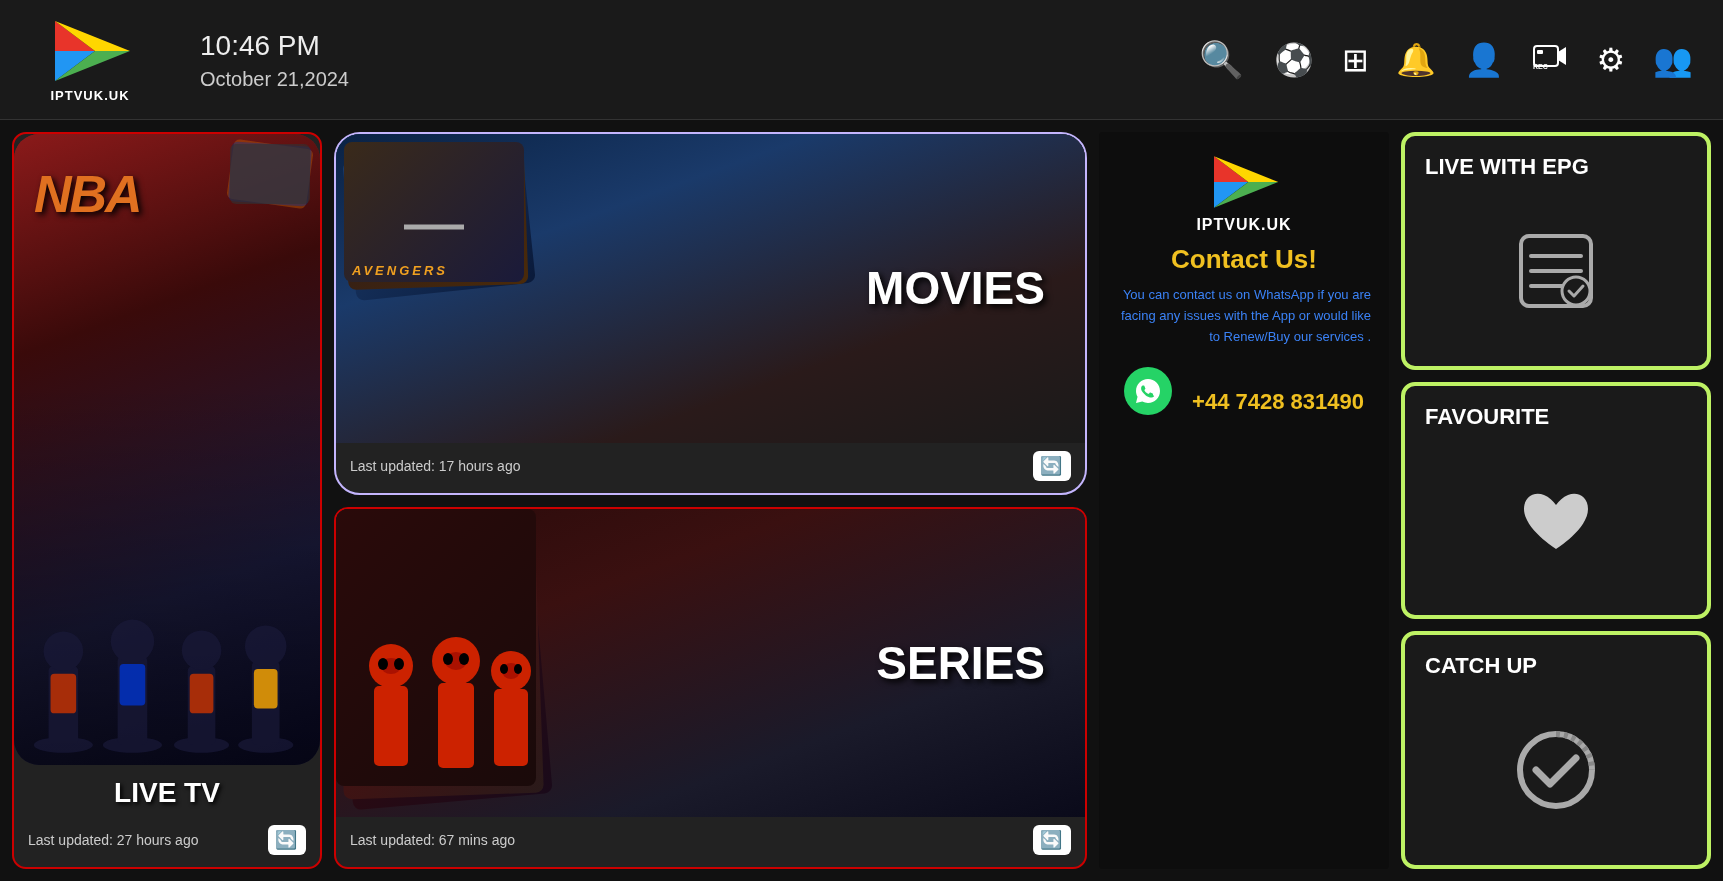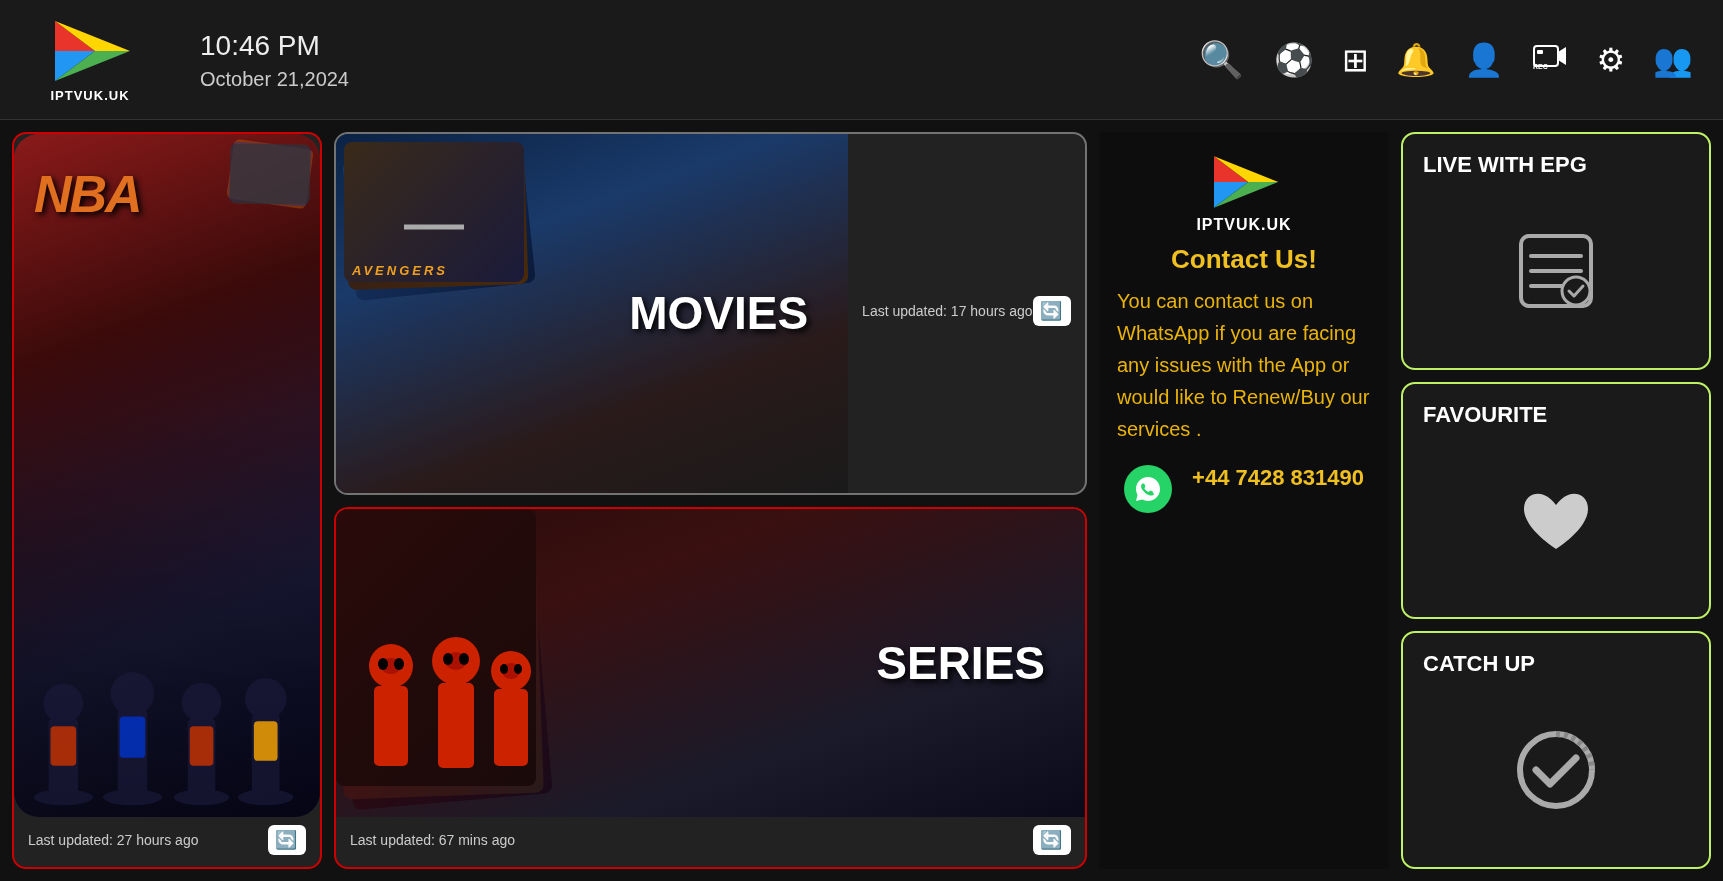--- a/index.html
+++ b/index.html
@@ -119,29 +119,29 @@
       color: #333;
     }
 
     
     .center-col {
       display: flex;
       flex-direction: column;
       gap: 12px;
     }
     .movies-card {
-      border: 2px solid #737373;
-      border-radius: 14px;
+      border: 2px solid #c4b5fd;
+      border-radius: 26px;
       background: #222;
       flex: 1;
       position: relative;
       overflow: hidden;
       cursor: pointer;
       display: flex;
-      flex-direction: row;
+      flex-direction: column;
     }
     .movies-image {
       flex: 1;
       background: linear-gradient(135deg, #1a3a5c 0%, #2a2a2a 100%);
       position: relative;
       overflow: hidden;
       display: flex;
       align-items: center;
       justify-content: center;
     }
@@ -208,29 +208,29 @@
       letter-spacing: 1px;
       color: #fff;
     }
     .contact-us-title {
       font-size: 26px;
       font-weight: bold;
       color: #f0c020;
       text-align: center;
     }
     .contact-description {
-      font-size: 20px;
-      color: #eab308;
-      text-align: left;
+      font-size: 13px;
+      color: #3b82f6;
+      text-align: right;
       line-height: 1.6;
       font-weight: 500;
     }
     .whatsapp-row {
       display: flex;
-      align-items: flex-start;
+      align-items: flex-end;
       gap: 20px;
       margin-top: 10px;
     }
     .whatsapp-icon {
       width: 48px;
       height: 48px;
       background: #25D366;
       border-radius: 50%;
       display: flex;
       align-items: center;
@@ -243,21 +243,21 @@
       color: #f0c020;
     }
 
     
     .right-col {
       display: flex;
       flex-direction: column;
       gap: 12px;
     }
     .right-card {
-      border: 2px solid #bef264;
+      border: 4px solid #bef264;
       border-radius: 14px;
       background: #1a1a1a;
       flex: 1;
       cursor: pointer;
       display: flex;
       flex-direction: column;
       padding: 18px 20px 14px;
       position: relative;
       overflow: hidden;
     }
@@ -389,20 +389,21 @@
         <rect x="37" y="208" width="26" height="40" rx="4" fill="#cc3300" opacity="0.8"></rect>
         <rect x="107" y="198" width="26" height="42" rx="4" fill="#0033cc" opacity="0.8"></rect>
         <rect x="178" y="208" width="24" height="40" rx="4" fill="#cc3300" opacity="0.8"></rect>
         <rect x="243" y="203" width="24" height="40" rx="4" fill="#ffaa00" opacity="0.8"></rect>
       </svg>
 
       <div style="position:absolute;top:10px;right:10px;width:80px;height:60px;background:rgba(200,100,0,0.4);border-radius:6px;transform:rotate(8deg);"></div>
       <div style="position:absolute;top:10px;right:10px;width:80px;height:60px;background:rgba(0,50,150,0.4);border-radius:6px;transform:rotate(4deg);"></div>
       <div style="position:absolute;top:10px;right:10px;width:80px;height:60px;background:rgba(50,50,50,0.6);border-radius:6px;"></div>
     </div>
+    <div class="card-label">LIVE TV</div>
     <div class="card-footer">
       <span>Last updated: 27 hours ago</span>
       <span class="refresh-btn">🔄</span>
     </div>
   </div>
 
   <div class="center-col">
 
     <div class="movies-card">
       <div class="movies-image">

